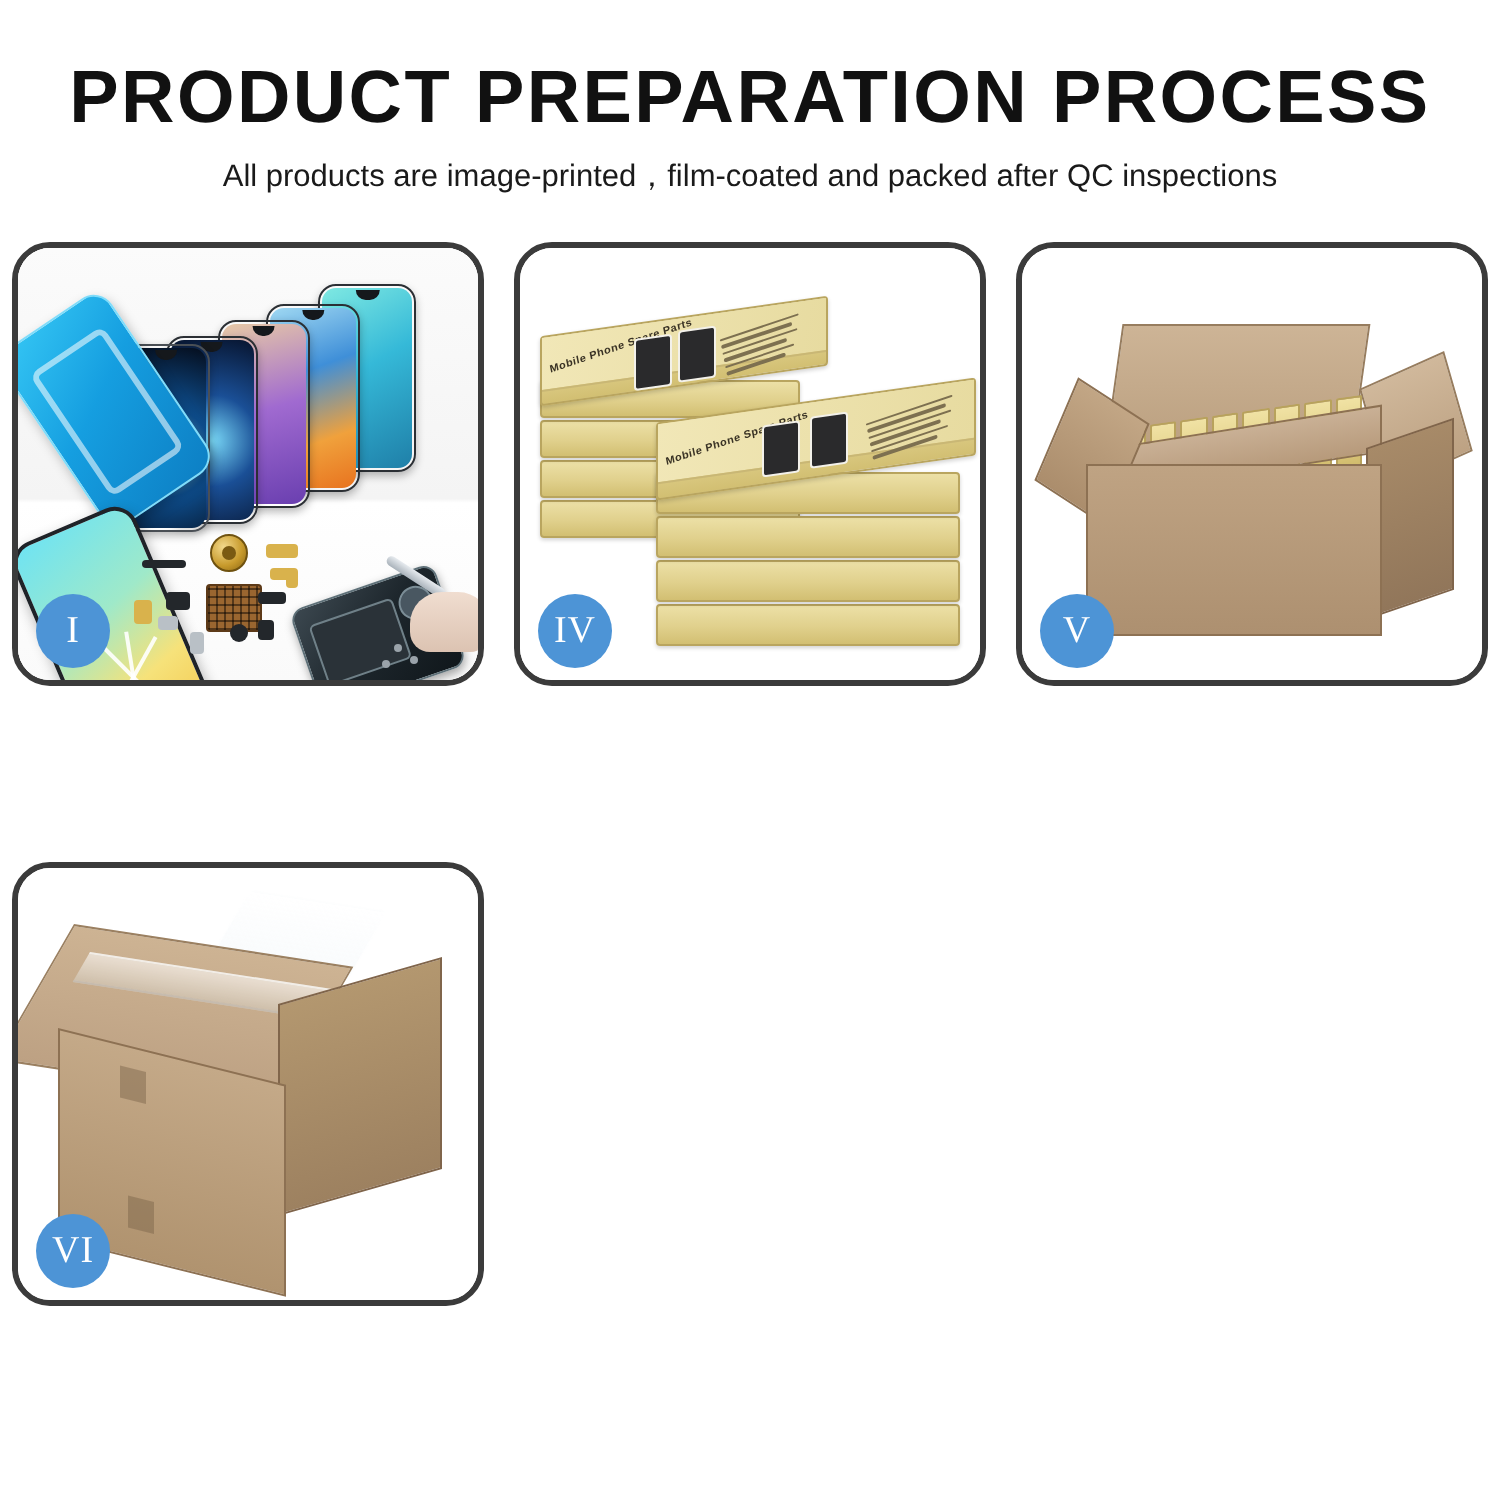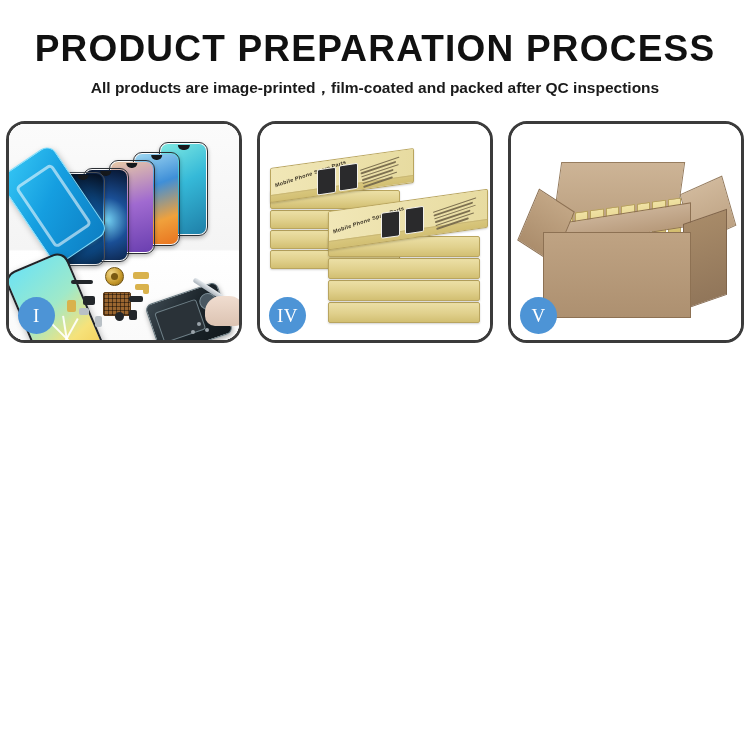--- a/index.html
+++ b/index.html
@@ -17,21 +17,21 @@
     font-size:37px;
     font-weight:700;
     letter-spacing:1.2px;
     color:#111111;
     line-height:1.12;
     white-space:nowrap;
   }
   .subtitle{
     margin-top:9px;
     font-size:15.5px;
-    font-weight:700;
+    font-weight:400;
     color:#1a1a1a;
     white-space:nowrap;
   }
 
   
   .grid{
     margin:22px auto 0 auto;
     width:742px;
     display:grid;
     grid-template-columns:repeat(3,236px);
@@ -451,15 +451,30 @@
           </div>
           <div class="cRim"></div>
           <div class="cFlapL"></div>
           <div class="cSide"></div>
           <div class="cFront"></div>
         </div>
       </div>
       <div class="badge">V</div>
     </div>
 
+    <div class="panel">
+      <div class="stage">
+        <div class="sealed">
+          <div class="tapeFlap"></div>
+          <div class="sTop"></div>
+          <div class="tape"></div>
+          <div class="sSide"></div>
+          <div class="sFront">
+            <div class="seam" style="left:30px;top:10px;width:13px;height:16px;"></div>
+            <div class="seam" style="left:34px;top:74px;width:13px;height:16px;"></div>
+          </div>
+        </div>
+      </div>
+      <div class="badge">VI</div>
+    </div>
 
   </div>
 </div>
 
 </body></html>

